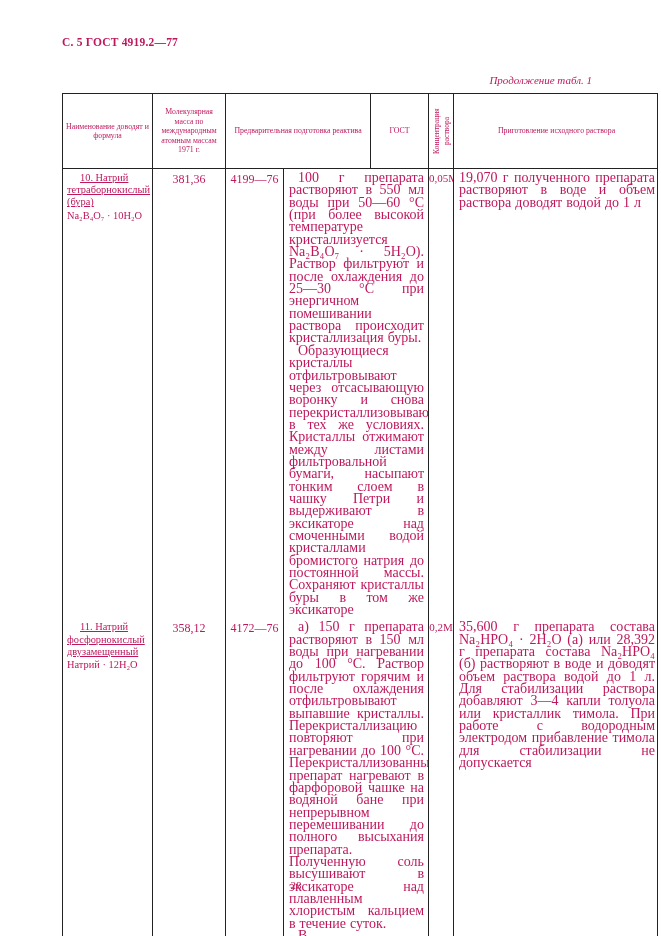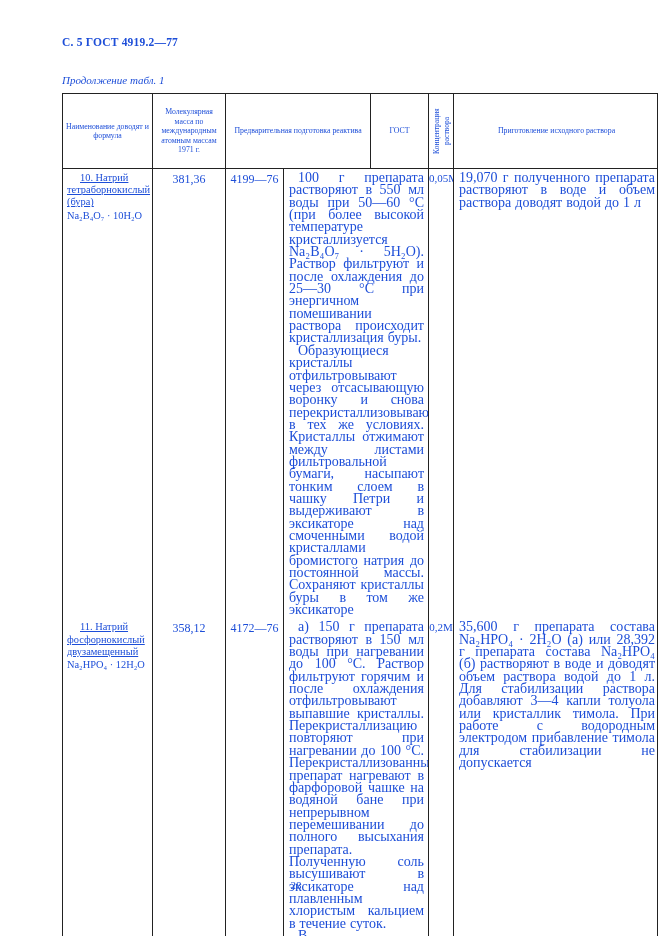--- a/index.html
+++ b/index.html
@@ -5,38 +5,38 @@
   html, body {
     margin: 0;
     padding: 0;
     background: #ffffff;
   }
   .page {
     position: relative;
     width: 661px;
     height: 936px;
     background: #ffffff;
-    color: #1d4ed8;
+    color: #be185d;
     font-family: "Liberation Serif", "DejaVu Serif", serif;
     overflow: hidden;
   }
   .doc-header {
     position: absolute;
     left: 62px;
     top: 36px;
     font-size: 11.5px;
     font-weight: bold;
     letter-spacing: 0.2px;
   }
   .continuation {
     position: absolute;
     left: 62px;
     top: 74px;
     width: 594px;
-    text-align: left;
+    text-align: right;
     padding-right: 64px;
     box-sizing: border-box;
     font-size: 11px;
     font-style: italic;
   }
   .gtable {
     position: absolute;
     left: 62px;
     top: 93px;
     width: 596px;
@@ -149,21 +149,21 @@
       </div>
       <div class="cell c5 num">0,05М</div>
       <div class="cell c6 textcell">
         <p class="noindent">19,070 г полученного препарата растворяют в воде и объем раствора доводят водой до 1 л</p>
       </div>
     </div>
 
     <div class="row body-row row-2">
       <div class="cell c1 namecell">
         <div class="rname">11. Натрий фосфорнокислый двузамещенный</div>
-        <div class="rformula">Na₂HPO₄ · 12H₂O</div>
+        <div class="rformula">Натрий · 12H₂O</div>
       </div>
       <div class="cell c2 num">358,12</div>
       <div class="cell c3 num">4172—76</div>
       <div class="cell c4 textcell">
         <p>а) 150 г препарата растворяют в 150 мл воды при нагревании до 100 °С. Раствор фильтруют горячим и после охлаждения отфильтровывают выпавшие кристаллы. Перекристаллизацию повторяют при нагревании до 100 °С. Перекристаллизованный препарат нагревают в фарфоровой чашке на водяной бане при непрерывном перемешивании до полного высыхания препарата. Полученную соль высушивают в эксикаторе над плавленным хлористым кальцием в течение суток.</p>
         <p>В перекристаллизованном препарате (Na₂HPO₄ · 2H₂O) проверяют содержание основного вещества. Для этого около 0,5000 г препарата растворяют в 50 мл воды, прибавляют 2—3 мл насыщенного раствора хлористого натрия и титруют 0,1 н. раствором соляной кислоты в присутствии индикатора метилового красного. При необходимости вносят поправку в величину навески.</p>
       </div>
       <div class="cell c5 num">0,2М</div>
       <div class="cell c6 textcell">
         <p class="noindent">35,600 г препарата состава Na₂HPO₄ · 2H₂O (а) или 28,392 г препарата состава Na₂HPO₄ (б) растворяют в воде и доводят объем раствора водой до 1 л. Для стабилизации раствора добавляют 3—4 капли толуола или кристаллик тимола. При работе с водородным электродом прибавление тимола для стабилизации не допускается</p>

